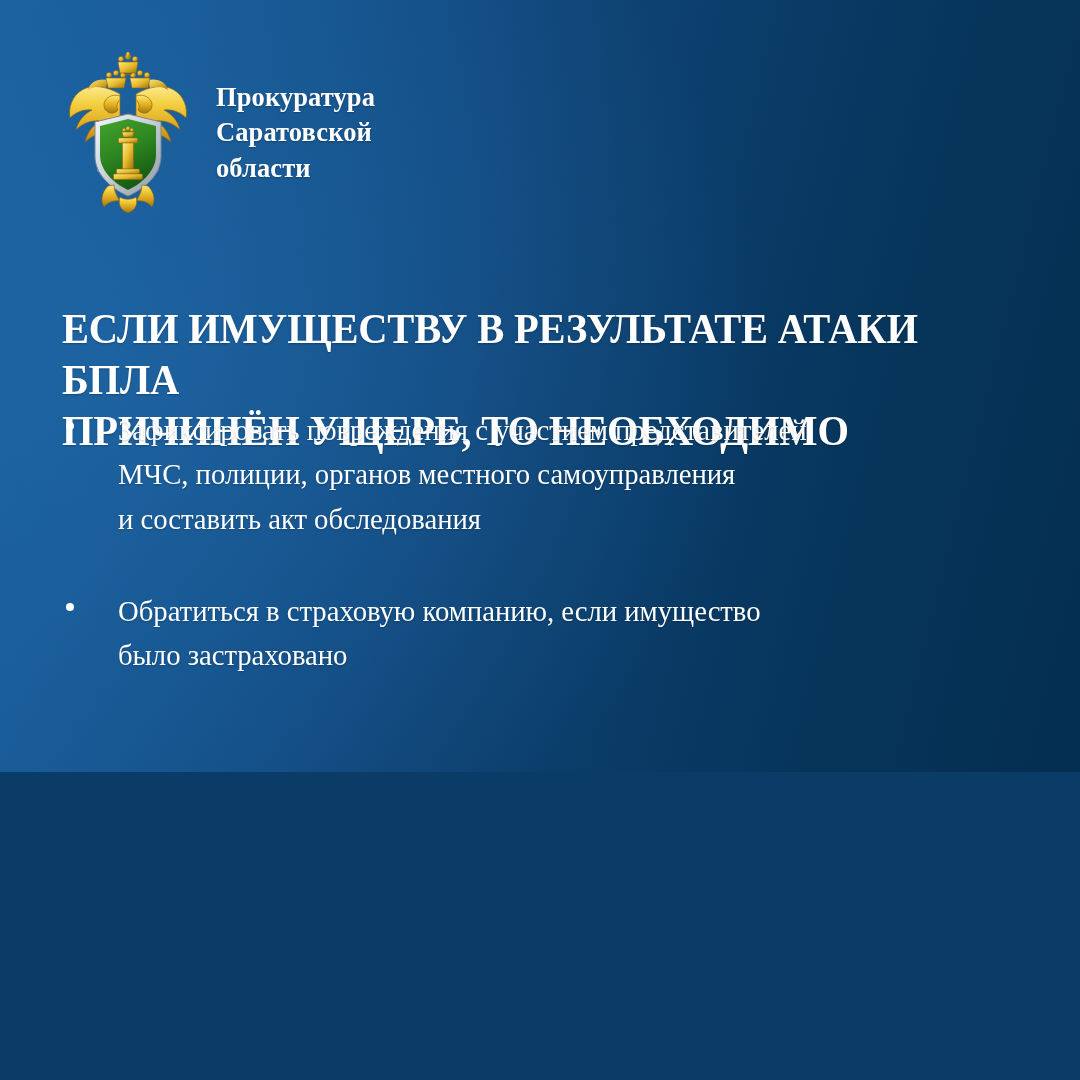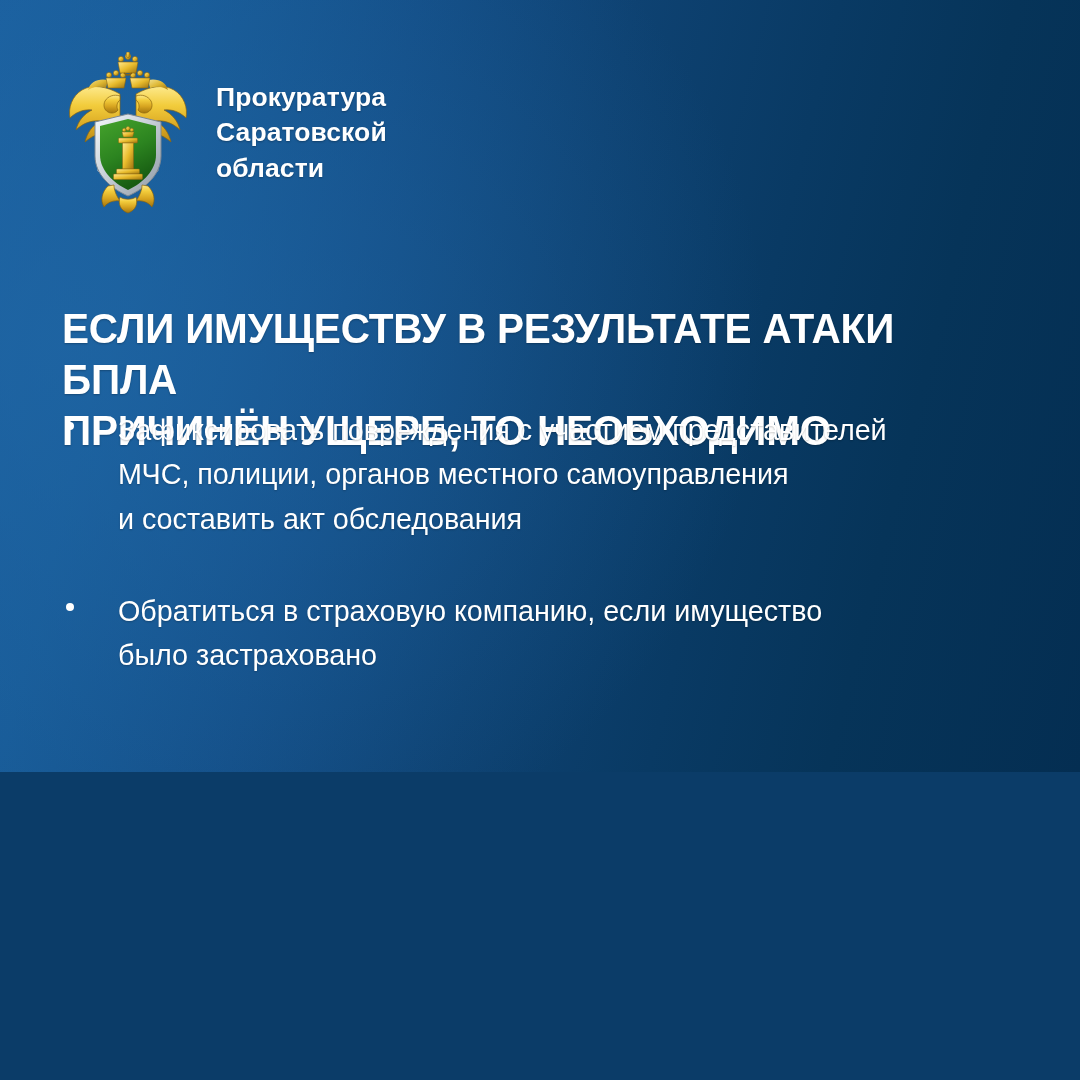--- a/index.html
+++ b/index.html
@@ -7,21 +7,21 @@
     margin: 0;
     padding: 0;
     background: #0b3c68;
   }
 
   #poster {
     position: relative;
     width: 1080px;
     height: 772px;
     overflow: hidden;
-    font-family: Liberation Sans, sans-serif;
+    font-family: Liberation Serif, serif;
     
     background:
       radial-gradient(ellipse 900px 760px at 6% 44%, rgba(32,103,166,0.70) 0%, rgba(32,103,166,0.33) 42%, rgba(32,103,166,0) 78%),
       linear-gradient(104deg, #1a5f9e 0%, #175a96 15%, #134d85 33%, #0e4272 50%, #093a64 66%, #063459 80%, #042e52 100%);
   }
 
   
   .header {
     position: absolute;
     left: 62px;

